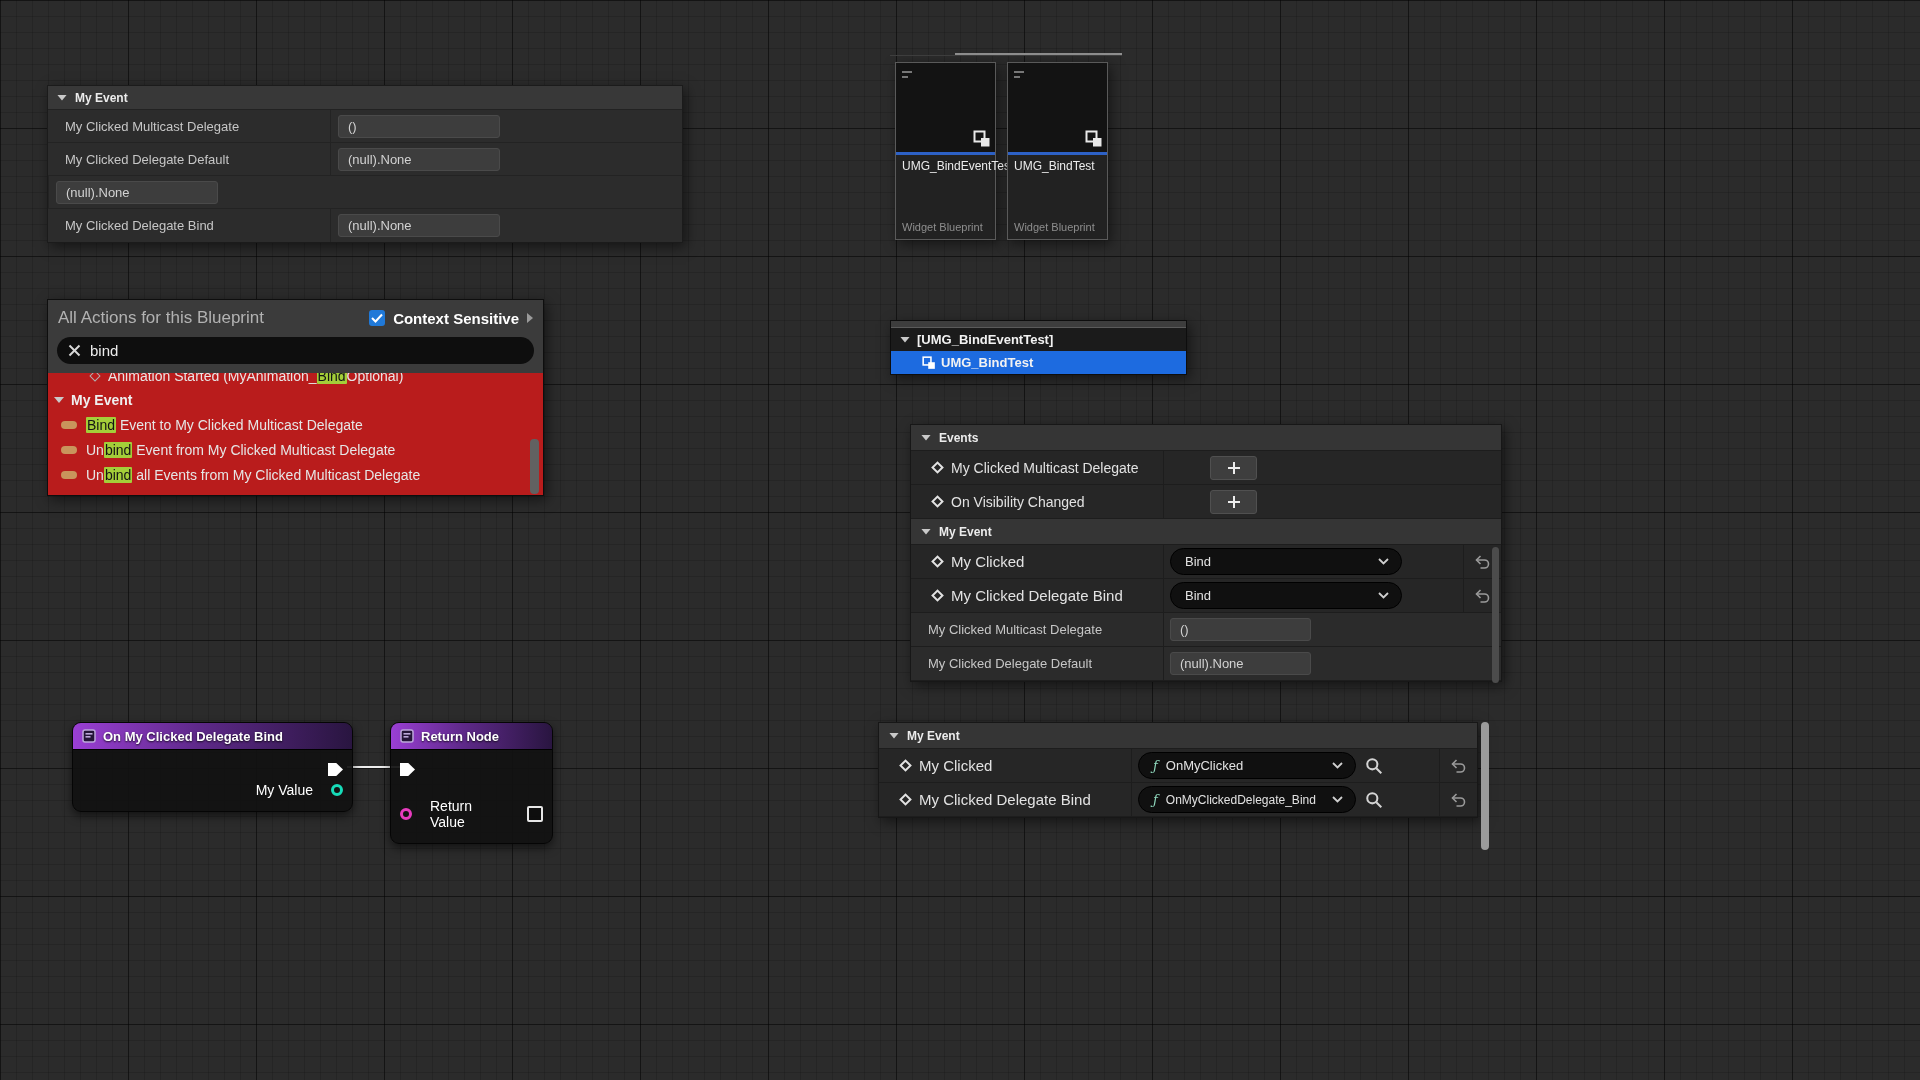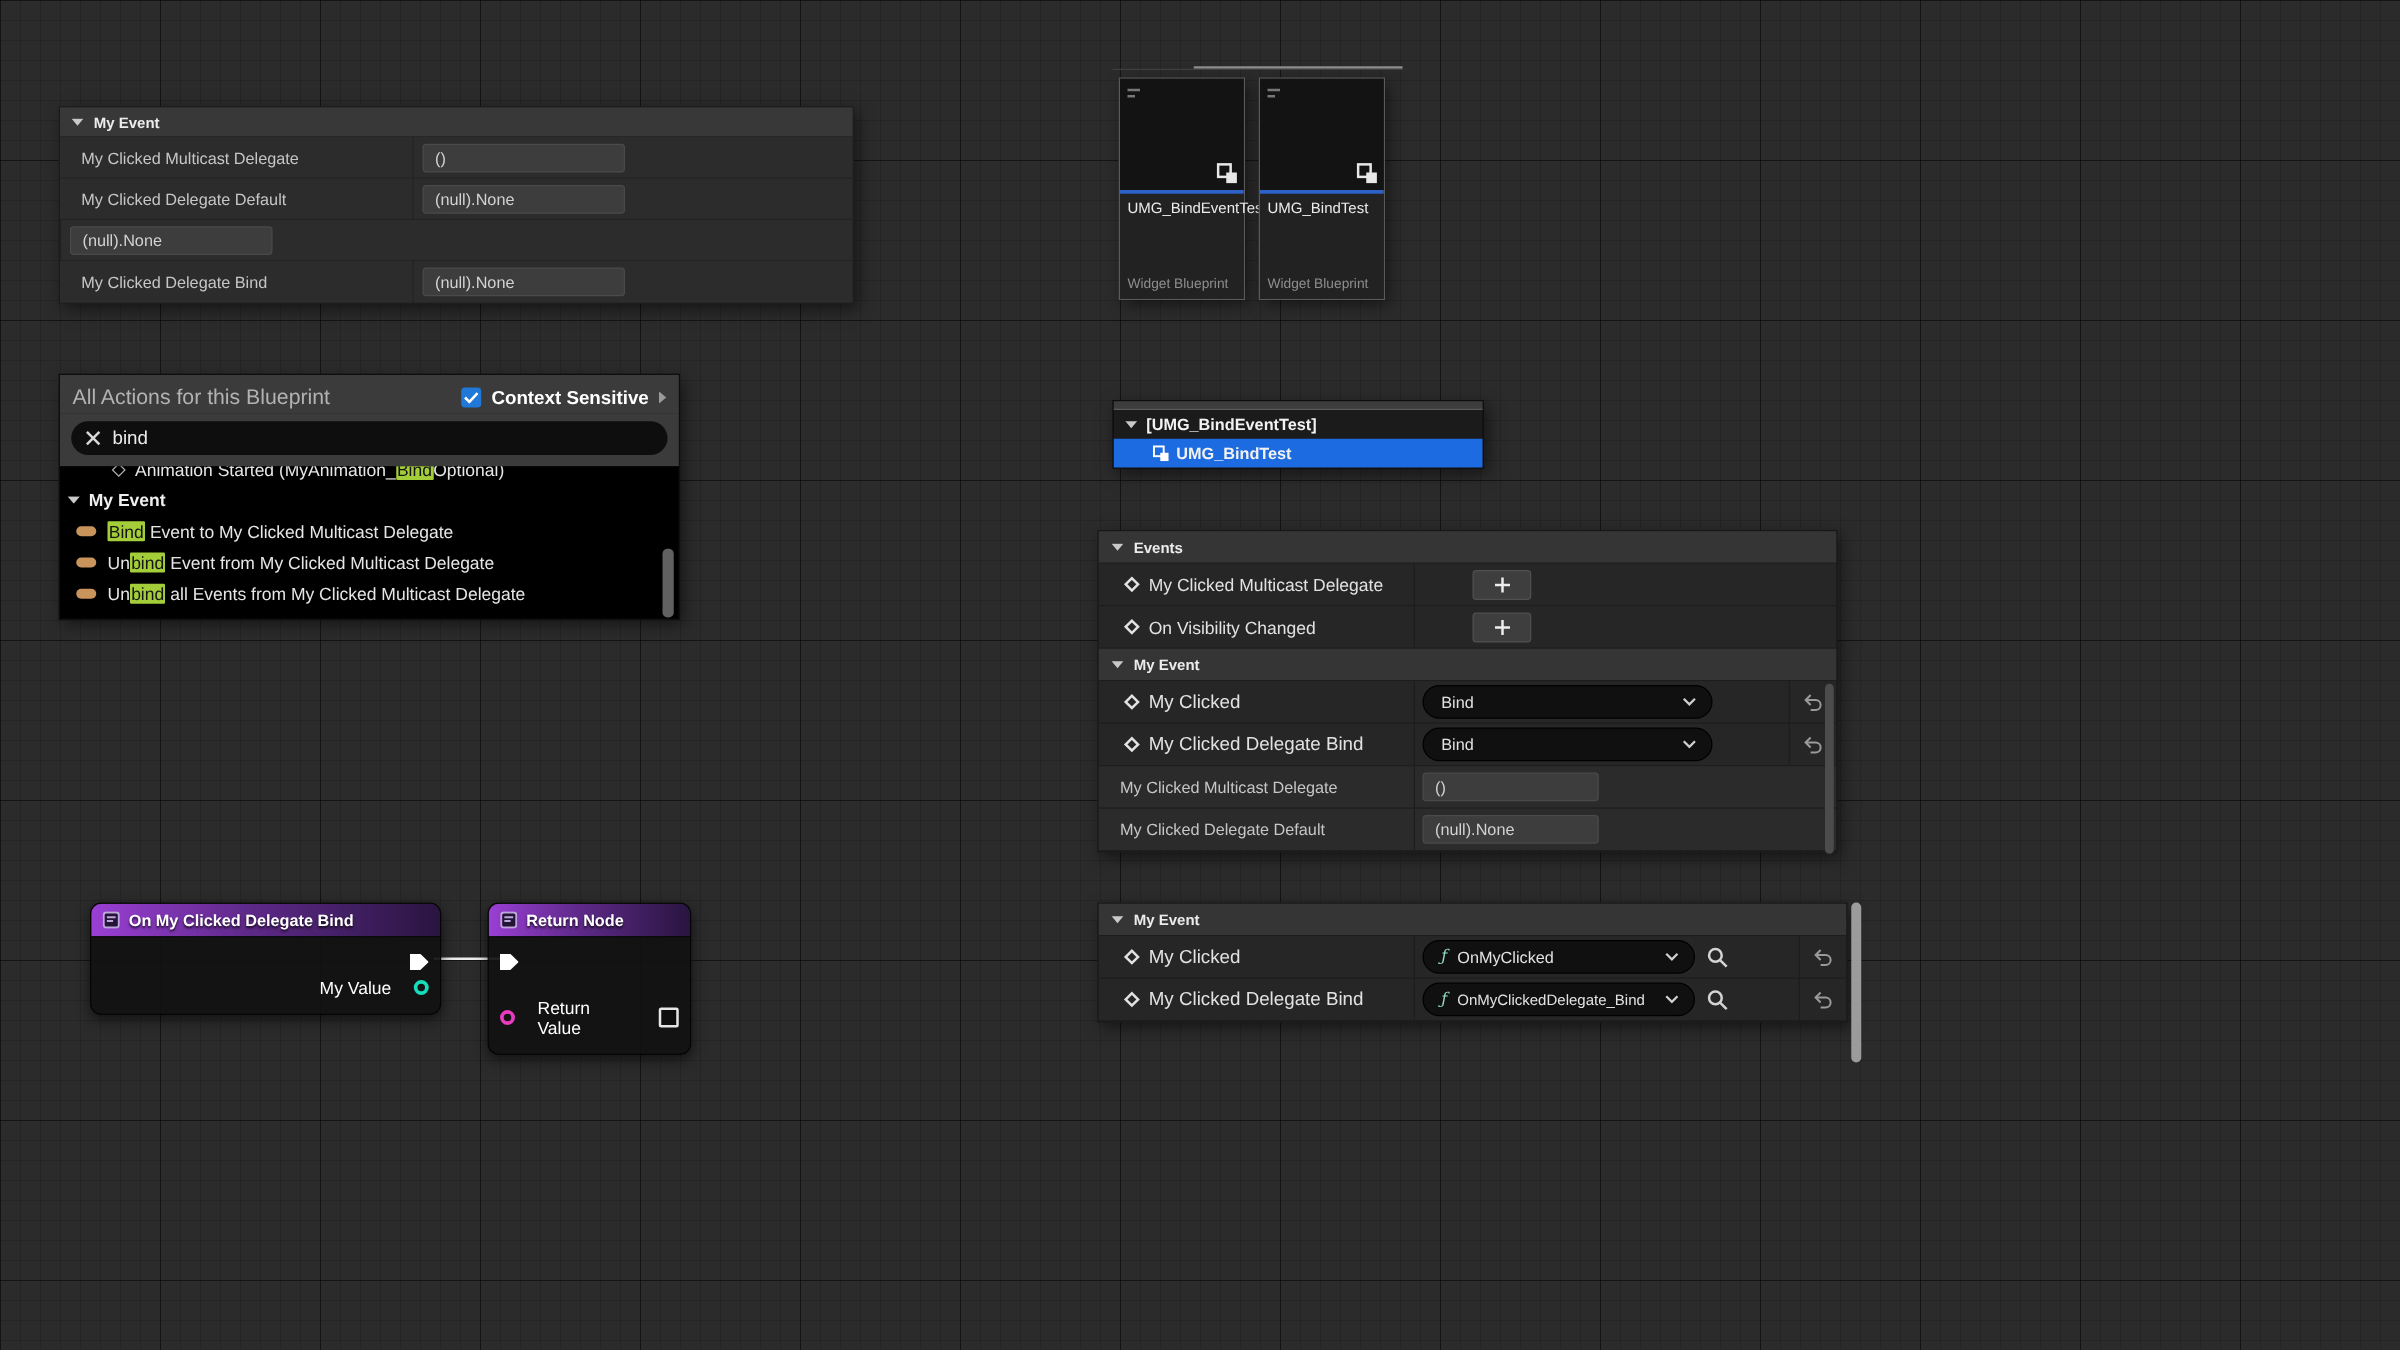--- a/index.html
+++ b/index.html
@@ -39,21 +39,21 @@
   
   .actions { width:497px; background:#1e1e1e; border:1px solid #0e0e0e; }
   .actions-top { background:#3b3b3b; padding:8px 10px 3px; }
   .atitle-row { display:flex; align-items:center; gap:8px; }
   .atitle { flex:1; font-size:17px; color:#b2b2b2; }
   .chk { width:16px; height:16px; border-radius:3px; background:#2079d8; display:flex; align-items:center; justify-content:center; flex:none; }
   .cs-lbl { font-size:15px; font-weight:bold; color:#ffffff; }
   .search-wrap { background:#3b3b3b; padding:6px 9px 9px; }
   .sbox { background:#0e0e0e; border-radius:14px; height:27px; display:flex; align-items:center; gap:9px; padding:0 11px; }
   .stext { font-size:15px; color:#ececec; }
-  .alist { position:relative; background:#000000; padding-bottom:8px; }
+  .alist { position:relative; background:#b91c1c; padding-bottom:8px; }
   .clip-row { height:15px; overflow:hidden; }
   .aitem { display:flex; align-items:center; gap:9px; height:25px; padding-left:13px; }
   .aitem .txt { font-size:14px; color:#e6e6e6; white-space:pre; }
   .aitem.clipped { padding-left:43px; margin-top:-10px; }
   .acat { display:flex; align-items:center; gap:7px; height:24px; padding-left:6px; }
   .acat .cat-lbl { font-size:14px; color:#efefef; }
   .hl { background:#a4ce39; color:#141414; border-radius:1px; padding:0 1px; }
   .vscroll { position:absolute; border-radius:4px; background:#616161; }
 
   
@@ -226,21 +226,21 @@
     </div>
     <div class="hrow sel">
       <svg width="14" height="14" viewBox="0 0 18 18">
         <rect x="1.5" y="1.5" width="10" height="10" fill="none" stroke="#ffffff" stroke-width="2"></rect>
         <rect x="8" y="8" width="8.5" height="8.5" fill="#ffffff"></rect>
       </svg>
       <span>UMG_BindTest</span>
     </div>
   </div>
 
-  <div class="abs panel rpanel" style="left:878px;top:424px;width:592px;">
+  <div class="abs panel rpanel" style="left:910px;top:424px;width:592px;">
     <div class="rhead">
       <span class="tri-down"></span>
       <span class="cat-lbl">Events</span>
     </div>
     <div class="rrow">
       <div class="rlabel md">
         <span class="diamond"></span>
         <span>My Clicked Multicast Delegate</span>
       </div>
       <div class="rval">

